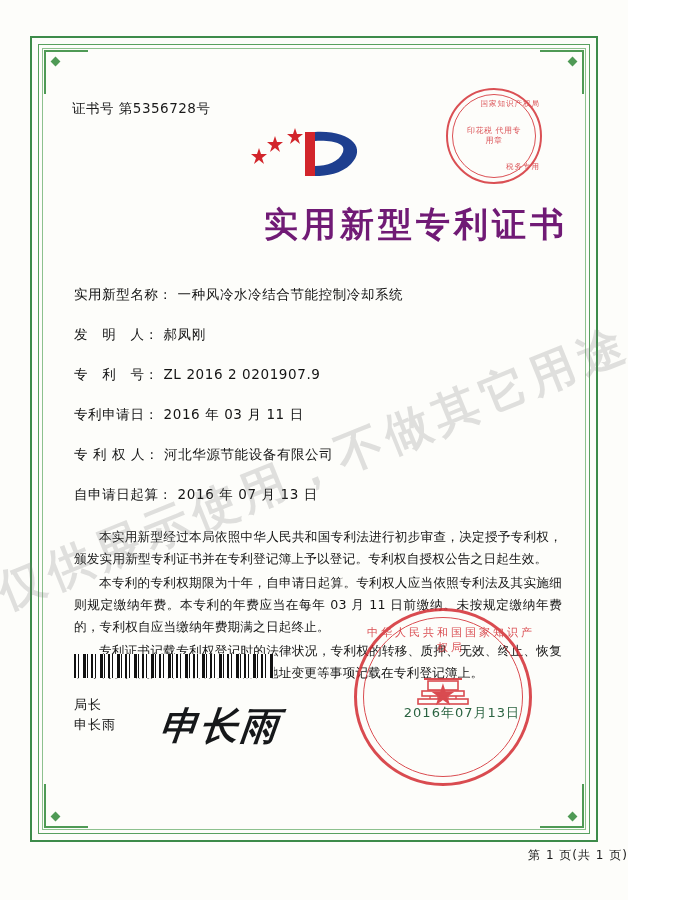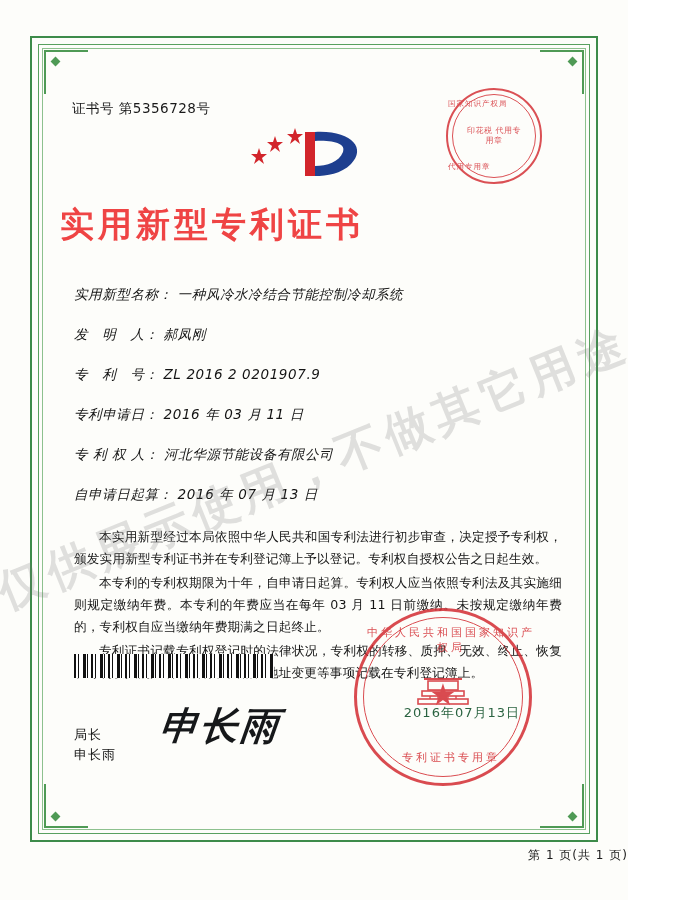--- a/index.html
+++ b/index.html
@@ -95,40 +95,39 @@
   .logo {
     position: absolute;
     left: 50%;
     top: 48px;
     transform: translateX(-50%);
     width: 130px;
     height: 70px;
   }
 
   .title {
-    text-align: left;
+    text-align: right;
     font-family: "DejaVu Sans", sans-serif;
     font-size: 34px;
     font-weight: bold;
-    color: #ef4444;
+    color: #701a75;
     letter-spacing: 4px;
     margin-top: 84px;
   }
 
   .fields {
     margin-top: 38px;
     padding-left: 14px;
   }
   .field-row {
     font-size: 13.5px;
     color: #141414;
     margin-bottom: 22px;
     letter-spacing: 0.6px;
     white-space: nowrap;
-    font-style: italic;
   }
   .field-label {
     display: inline-block;
   }
   .field-value {
     display: inline-block;
   }
 
   .body-text {
     margin-top: 10px;
@@ -157,21 +156,21 @@
         #111 0px, #111 2px, #fff 2px, #fff 4px,
         #111 4px, #111 5px, #fff 5px, #fff 9px,
         #111 9px, #111 12px, #fff 12px, #fff 13px,
         #111 13px, #111 14px, #fff 14px, #fff 17px);
   }
 
   
   .sign-block {
     position: absolute;
     left: 14px;
-    bottom: 46px;
+    bottom: 76px;
     font-size: 13px;
     line-height: 1.5;
     color: #141414;
     letter-spacing: 1px;
   }
   .handwriting {
     position: absolute;
     left: 100px;
     bottom: 58px;
     font-family: "DejaVu Serif", serif;
@@ -265,21 +264,21 @@
     text-align: center;
     color: #d2252b;
     font-size: 8px;
     line-height: 1.25;
     letter-spacing: 0.5px;
   }
   .seal-small-arc {
     position: absolute;
     left: 0;
     width: 100%;
-    text-align: left;
+    text-align: right;
     color: #d2252b;
     font-size: 7.5px;
     letter-spacing: 1px;
   }
   .seal-small-arc.top { top: 9px; }
   .seal-small-arc.bottom { bottom: 10px; }
 
   
   .page-footer {
     position: absolute;
@@ -393,31 +392,30 @@
           <rect x="14" y="28" width="42" height="5" fill="none" stroke="#d2252b" stroke-width="1.6"></rect>
           <rect x="10" y="36" width="50" height="5" fill="none" stroke="#d2252b" stroke-width="1.6"></rect>
           <line x1="22" y1="33" x2="22" y2="36" stroke="#d2252b" stroke-width="1.4"></line>
           <line x1="30" y1="33" x2="30" y2="36" stroke="#d2252b" stroke-width="1.4"></line>
           <line x1="40" y1="33" x2="40" y2="36" stroke="#d2252b" stroke-width="1.4"></line>
           <line x1="48" y1="33" x2="48" y2="36" stroke="#d2252b" stroke-width="1.4"></line>
           <rect x="20" y="18" width="30" height="9" fill="none" stroke="#d2252b" stroke-width="1.6"></rect>
           <line x1="16" y1="16" x2="54" y2="16" stroke="#d2252b" stroke-width="2"></line>
         </svg>
       </div>
-      <div class="seal-arc-bottom">专利证书专用章</div>
     </div>
 
     <div class="seal-date">2016年07月13日</div>
 
     <div class="seal-small">
       <div class="ring"></div>
       <div class="seal-small-arc top">国家知识产权局</div>
       <div class="seal-small-text">印花税
 代用专用章</div>
-      <div class="seal-small-arc bottom">代用专用章</div>
+      <div class="seal-small-arc bottom">税务专用</div>
     </div>
 
   </div>
 
   <div class="page-footer">第 1 页(共 1 页)</div>
 
   <div class="watermark">仅供展示使用，不做其它用途</div>
 
 </div>
 

